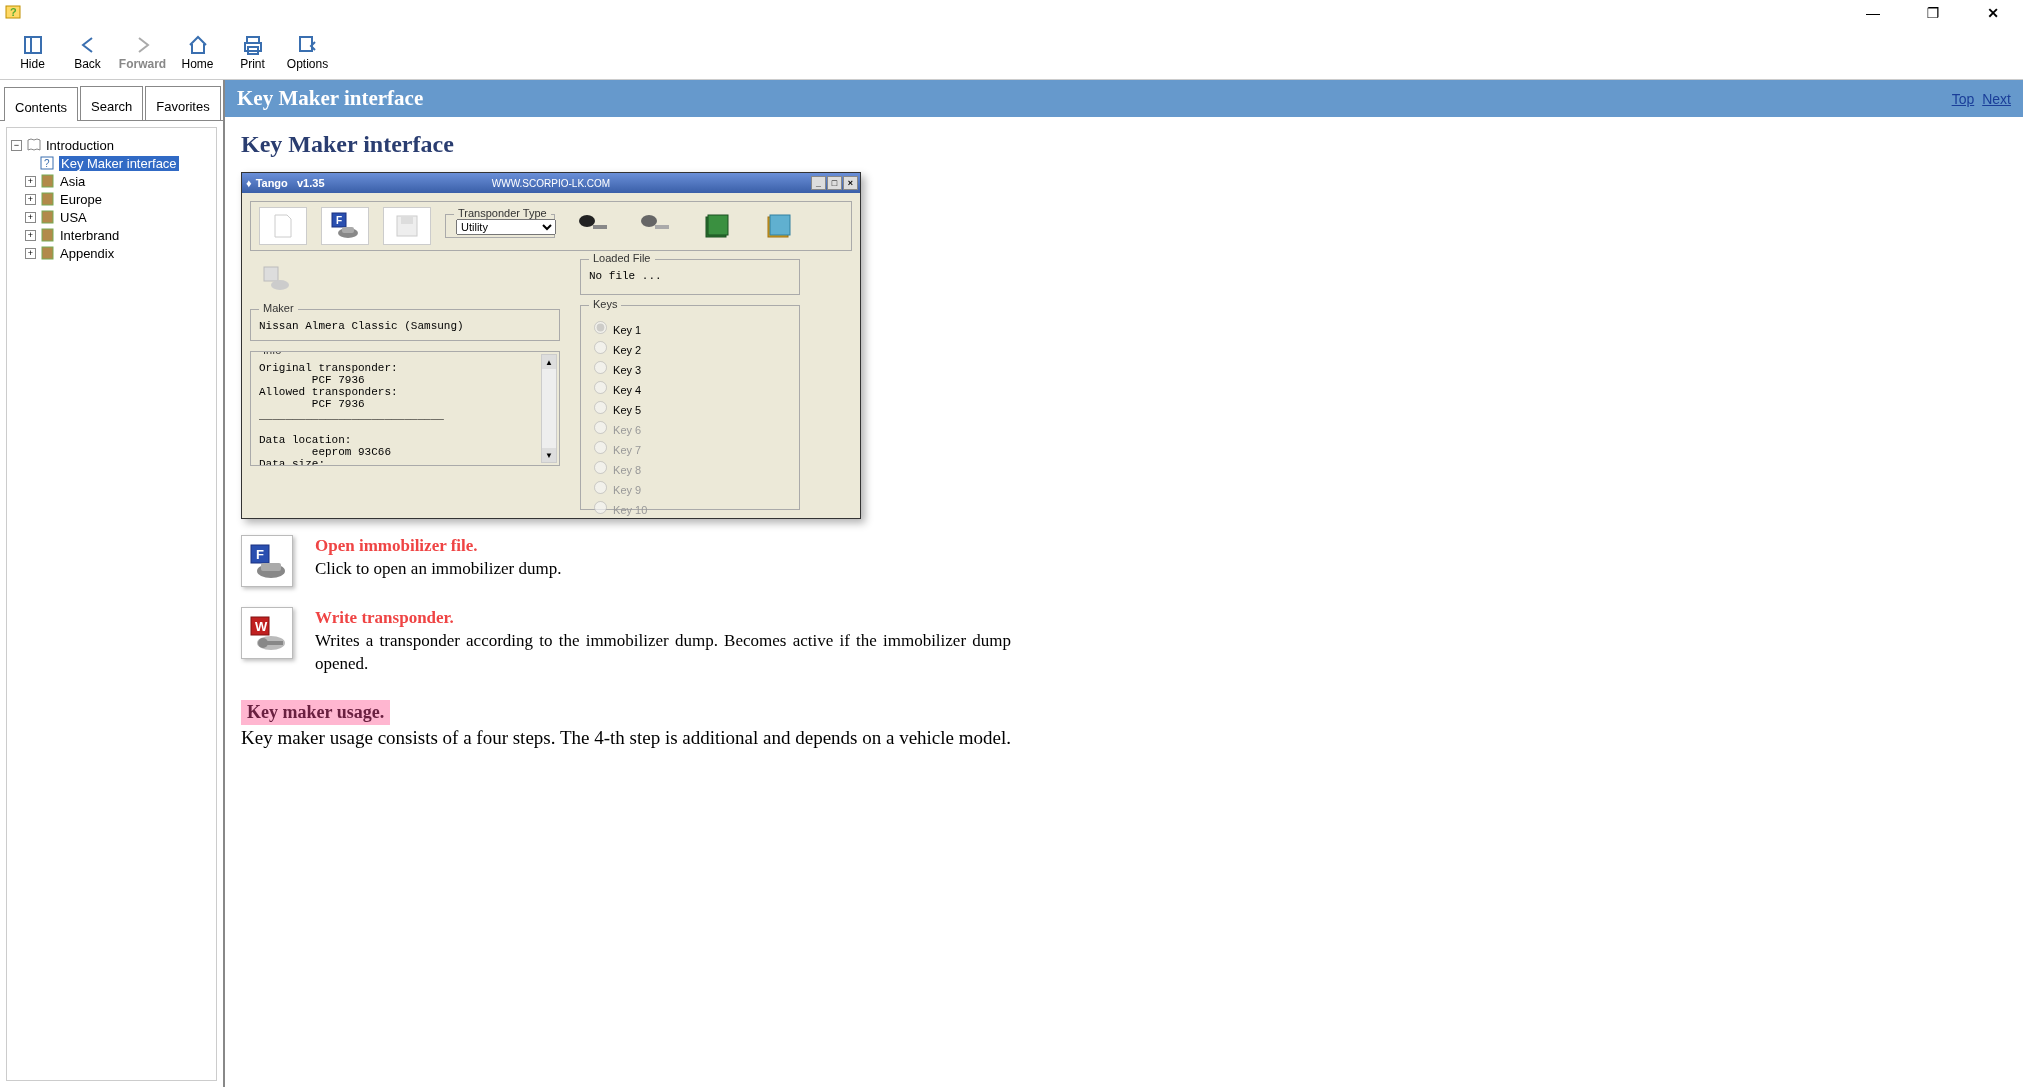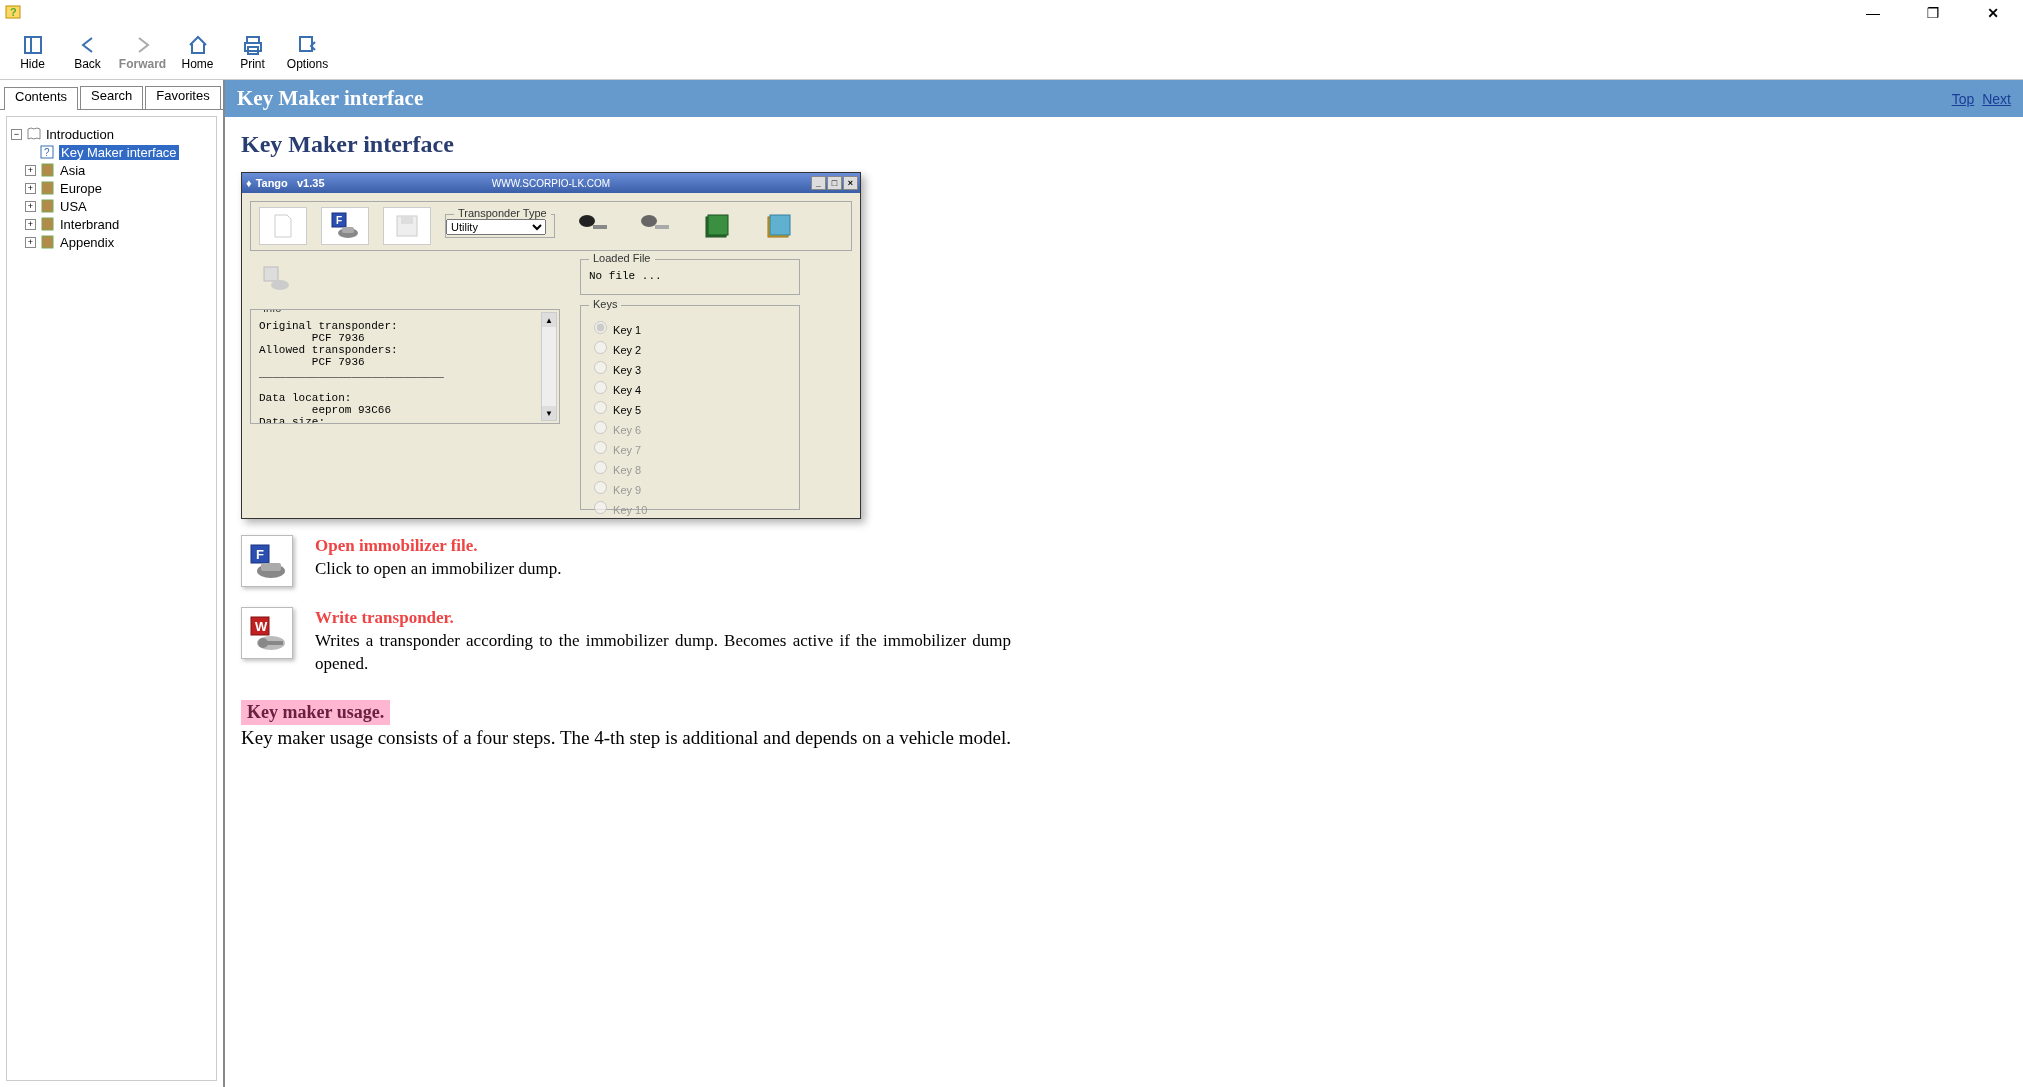--- a/index.html
+++ b/index.html
@@ -17,21 +17,21 @@
   .tool-btn { width: 55px; display: flex; flex-direction: column; align-items: center; justify-content: center; font-size: 12px; cursor: pointer; }
   .tool-btn.disabled { color: #888; font-weight: bold; }
   .tool-btn .icon { height: 24px; display: flex; align-items: center; justify-content: center; font-size: 20px; }
   
   
   .main { display: flex; height: calc(1087px - 80px); }
   .sidebar { width: 225px; border-right: 2px solid #888; display: flex; flex-direction: column; }
   
   
   .tabs { display: flex; border-bottom: 1px solid #888; padding: 6px 4px 0; gap: 2px; }
-  .tab { padding: 1px 10px 6px; border: 1px solid #888; border-bottom: none; background: #fff; font-size: 13px; cursor: pointer; position: relative; }
+  .tab { padding: 12px 10px 6px; border: 1px solid #888; border-bottom: none; background: #fff; font-size: 13px; cursor: pointer; position: relative; }
   .tab.active { background: #fff; top: 1px; }
   
   
   .tree { flex: 1; padding: 8px 4px; border: 1px solid #ccc; margin: 6px; overflow: auto; }
   .tree-node { display: flex; align-items: center; gap: 4px; padding: 1px 0; white-space: nowrap; }
   .tree-toggle { width: 11px; height: 11px; border: 1px solid #888; display: inline-flex; align-items: center; justify-content: center; font-size: 9px; line-height: 1; cursor: pointer; background: #fff; }
   .tree-icon { width: 16px; height: 16px; display: inline-flex; align-items: center; justify-content: center; }
   .tree-label { cursor: pointer; }
   .tree-label.selected { background: #316ac5; color: #fff; padding: 0 2px; }
   .tree-children { padding-left: 28px; }
@@ -268,21 +268,21 @@
                   <ellipse cx="18" cy="22" rx="10" ry="5" fill="#888"></ellipse>
                   <rect x="12" y="16" width="12" height="6" rx="2" fill="#aaa"></rect>
                 </svg>
             </div>
             <div class="ea-toolbtn">
               <svg width="28" height="28">
                   <rect x="4" y="4" width="20" height="20" fill="#eee" stroke="#ccc"></rect>
                   <rect x="8" y="4" width="12" height="8" fill="#ddd"></rect>
                 </svg>
             </div>
-            <div class="ea-group" style="padding:4px 0 2px; width:110px;">
+            <div class="ea-group" style="padding:4px 10px 2px; width:110px;">
               <span class="ea-group-label">Transponder Type</span>
               <select class="ea-select">
                 <option>Utility</option>
               </select>
             </div>
             <div class="ea-toolbtn" style="border:none;background:none;">
               <svg width="36" height="30">
                   <ellipse cx="12" cy="10" rx="8" ry="6" fill="#222"></ellipse>
                   <rect x="18" y="14" width="14" height="4" fill="#888"></rect>
                 </svg>
@@ -309,20 +309,24 @@
 
           <div class="ea-row">
             <div class="ea-col" style="width:310px;">
               <div style="height:40px; display:flex; align-items:center; padding-left:10px;">
                 <span>
                   <svg width="32" height="32">
                       <rect x="4" y="4" width="14" height="14" fill="#ddd" stroke="#bbb"></rect>
                       <ellipse cx="20" cy="22" rx="9" ry="5" fill="#ccc"></ellipse>
                     </svg>
                 </span>
+              </div>
+              <div class="ea-group">
+                <span class="ea-group-label">Maker</span>
+                <div class="ea-mono">Nissan Almera Classic (Samsung)</div>
               </div>
               <div class="ea-group ea-info-box">
                 <span class="ea-group-label">Info</span>
                 <pre class="ea-mono" style="margin:0;white-space:pre;">Original transponder:
         PCF 7936
 Allowed transponders:
         PCF 7936
 ____________________________
 
 Data location:

